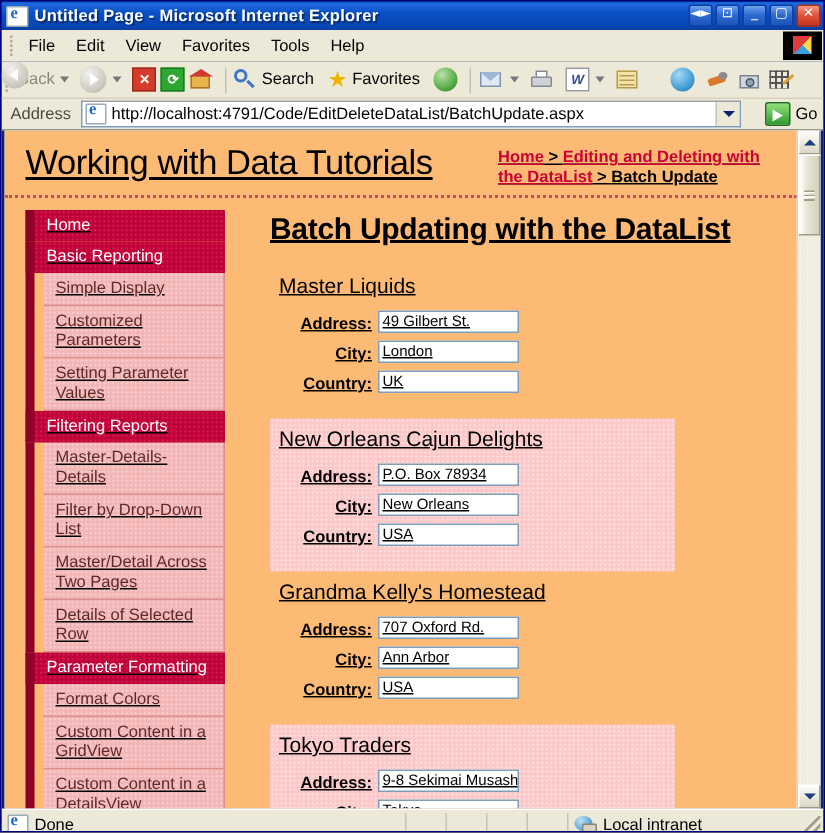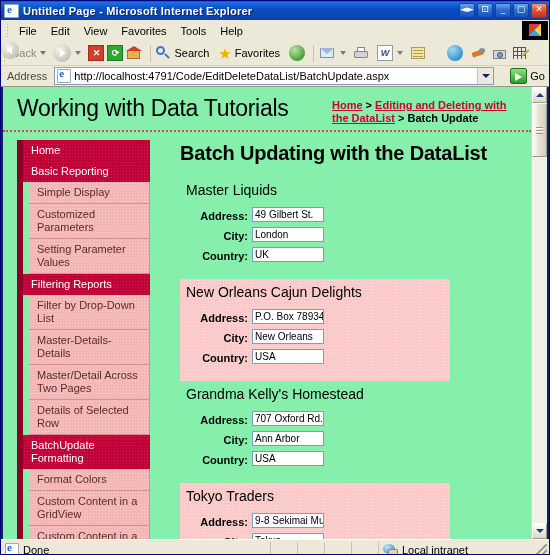--- a/index.html
+++ b/index.html
@@ -219,21 +219,22 @@
     border-left: 2px solid #0a246a;
     border-right: 2px solid #0a246a;
     box-sizing: border-box;
     display: flex;
     overflow: hidden;
   }
   .page {
     flex: 1 1 auto;
     overflow: hidden;
     position: relative;
-    background: #86efac;
+    background: #fdba74;
+    text-decoration: underline;
   }
 
   
   .page-header {
     display: flex;
     align-items: flex-start;
     padding: 8px 14px 5px 14px;
     border-bottom: 2px dotted #d04a5e;
     justify-content: space-between;
   }
@@ -328,21 +329,21 @@
   .field-label {
     width: 62px;
     text-align: right;
     font-size: 11px;
     font-weight: bold;
     color: #000;
     margin-right: 4px;
     flex: 0 0 auto;
   }
   .field-input {
-    width: 72px;
+    width: 94px;
     height: 15px;
     border: 1px solid #7f9db9;
     background: #fff;
     font-size: 10px;
     font-family: "Liberation Sans", sans-serif;
     color: #000;
     padding: 0 2px;
     box-sizing: border-box;
     line-height: 13px;
     overflow: hidden;
@@ -534,29 +535,29 @@
             <div class="nav-sub-wrap">
               <div class="nav-item">Simple Display</div>
               <div class="nav-item">Customized Parameters</div>
               <div class="nav-item">Setting Parameter Values</div>
             </div>
           </div>
 
           <div class="nav-section">
             <div class="nav-head">Filtering Reports</div>
             <div class="nav-sub-wrap">
+              <div class="nav-item">Master-Details-Details</div>
               <div class="nav-item">Filter by Drop-Down List</div>
-              <div class="nav-item">Master-Details-Details</div>
               <div class="nav-item">Master/Detail Across Two Pages</div>
               <div class="nav-item">Details of Selected Row</div>
             </div>
           </div>
 
           <div class="nav-section">
-            <div class="nav-head">BatchUpdate Formatting</div>
+            <div class="nav-head">Parameter Formatting</div>
             <div class="nav-sub-wrap">
               <div class="nav-item">Format Colors</div>
               <div class="nav-item">Custom Content in a GridView</div>
               <div class="nav-item">Custom Content in a DetailsView</div>
 
             </div>
           </div>
 
         </div>
 

